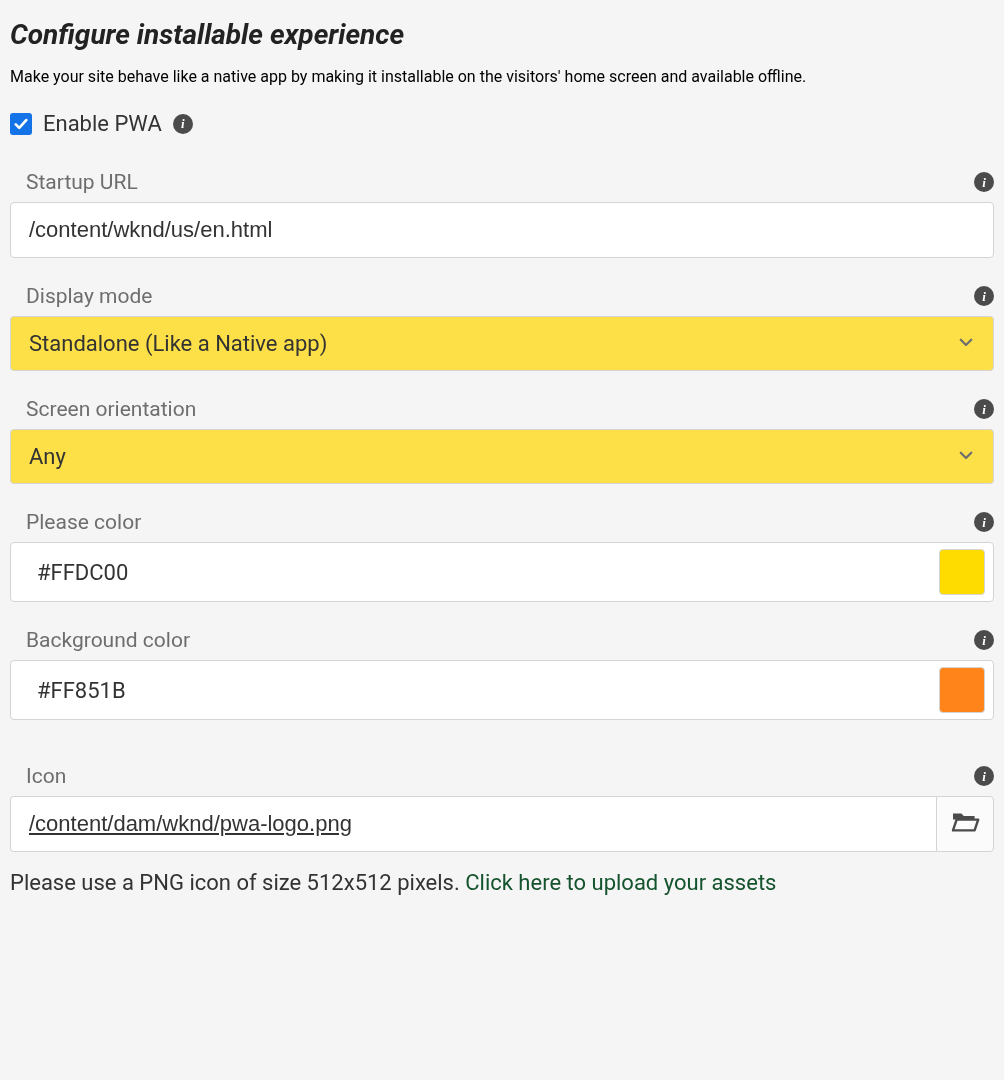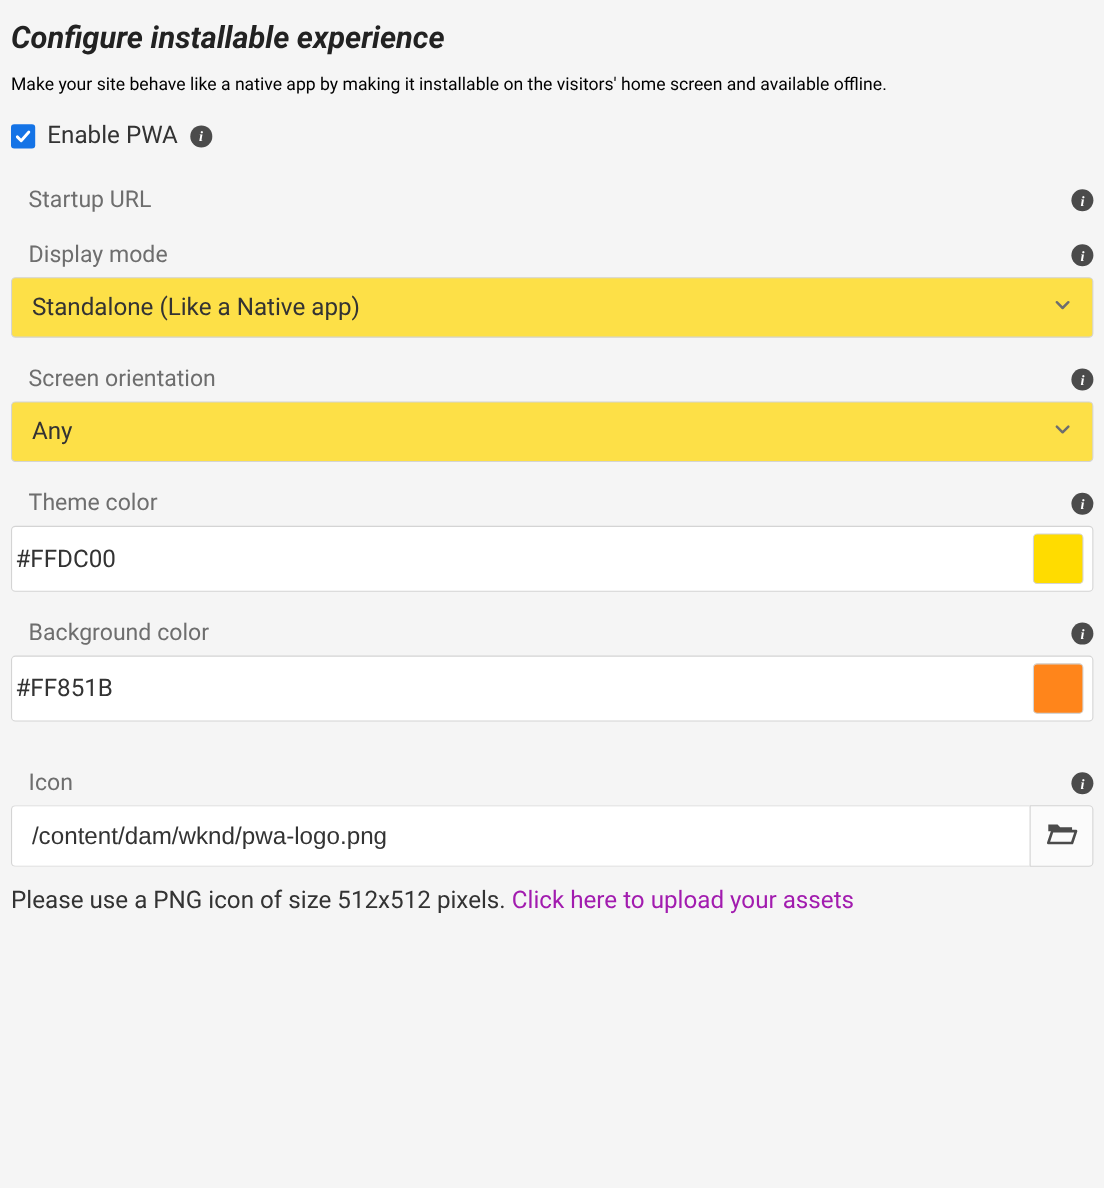--- a/index.html
+++ b/index.html
@@ -101,21 +101,21 @@
     }
     .chevron-icon svg { width: 18px; height: 18px; color:#6e6e6e; }
     .color-row {
       width: 100%;
       border: 1px solid #d4d4d4;
       border-radius: 4px;
       background: #fff;
       display: flex;
       align-items: center;
       justify-content: space-between;
-      padding: 6px 8px 6px 3px;
+      padding: 6px 8px 6px 26px;
     }
     .color-value {
       font-size: 22px;
       color: #333;
     }
     .color-swatch {
       width: 46px;
       height: 46px;
       border-radius: 4px;
       border: 1px solid #d4d4d4;
@@ -126,39 +126,40 @@
     }
     .icon-input {
       flex: 1;
       border: 1px solid #d4d4d4;
       border-right: none;
       border-radius: 4px 0 0 4px;
       background: #fff;
       padding: 14px 18px;
       font-size: 22px;
       color: #333;
+      text-decoration: underline;
     }
     .browse-btn {
       width: 58px;
       border: 1px solid #d4d4d4;
       border-radius: 0 4px 4px 0;
       background: #fbfbfb;
       display: flex;
       align-items: center;
       justify-content: center;
       cursor: pointer;
     }
     .browse-btn svg { width: 30px; height: 24px; color:#4b4b4b; }
     .hint {
       font-size: 22px;
       color: #333;
       margin-top: 18px;
     }
     .hint-link {
-      color: #a21caf;
+      color: #14532d;
       text-decoration: none;
       cursor: pointer;
     }
     .icon-field { margin-bottom: 0; margin-top: 44px; }
   </style>
 </head>
 <body>
 
 <h1>Configure installable experience</h1>
 <p class="subtitle">Make your site behave like a native app by making it installable on the visitors' home screen and available offline.</p>
@@ -171,20 +172,21 @@
   </span>
   <span class="checkbox-label">Enable PWA</span>
   <span class="info-icon">i</span>
 </div>
 
 <div class="field">
   <div class="field-label-row">
     <span class="field-label">Startup URL</span>
     <span class="info-icon">i</span>
   </div>
+  <input type="text" class="text-input" value="/content/wknd/us/en.html" style="">
 </div>
 
 <div class="field">
   <div class="field-label-row">
     <span class="field-label">Display mode</span>
     <span class="info-icon">i</span>
   </div>
   <div class="select-box">
     <span>Standalone (Like a Native app)</span>
     <span class="chevron-icon">
@@ -205,21 +207,21 @@
     <span class="chevron-icon">
       <svg viewBox="0 0 24 24" fill="none" stroke="currentColor" stroke-width="3" stroke-linecap="round" stroke-linejoin="round">
           <path d="M5 9 L12 16 L19 9"></path>
         </svg>
     </span>
   </div>
 </div>
 
 <div class="field">
   <div class="field-label-row">
-    <span class="field-label">Theme color</span>
+    <span class="field-label">Please color</span>
     <span class="info-icon">i</span>
   </div>
   <div class="color-row">
     <span class="color-value">#FFDC00</span>
     <span class="color-swatch" style="background:#FFDC00"></span>
   </div>
 </div>
 
 <div class="field">
   <div class="field-label-row">

